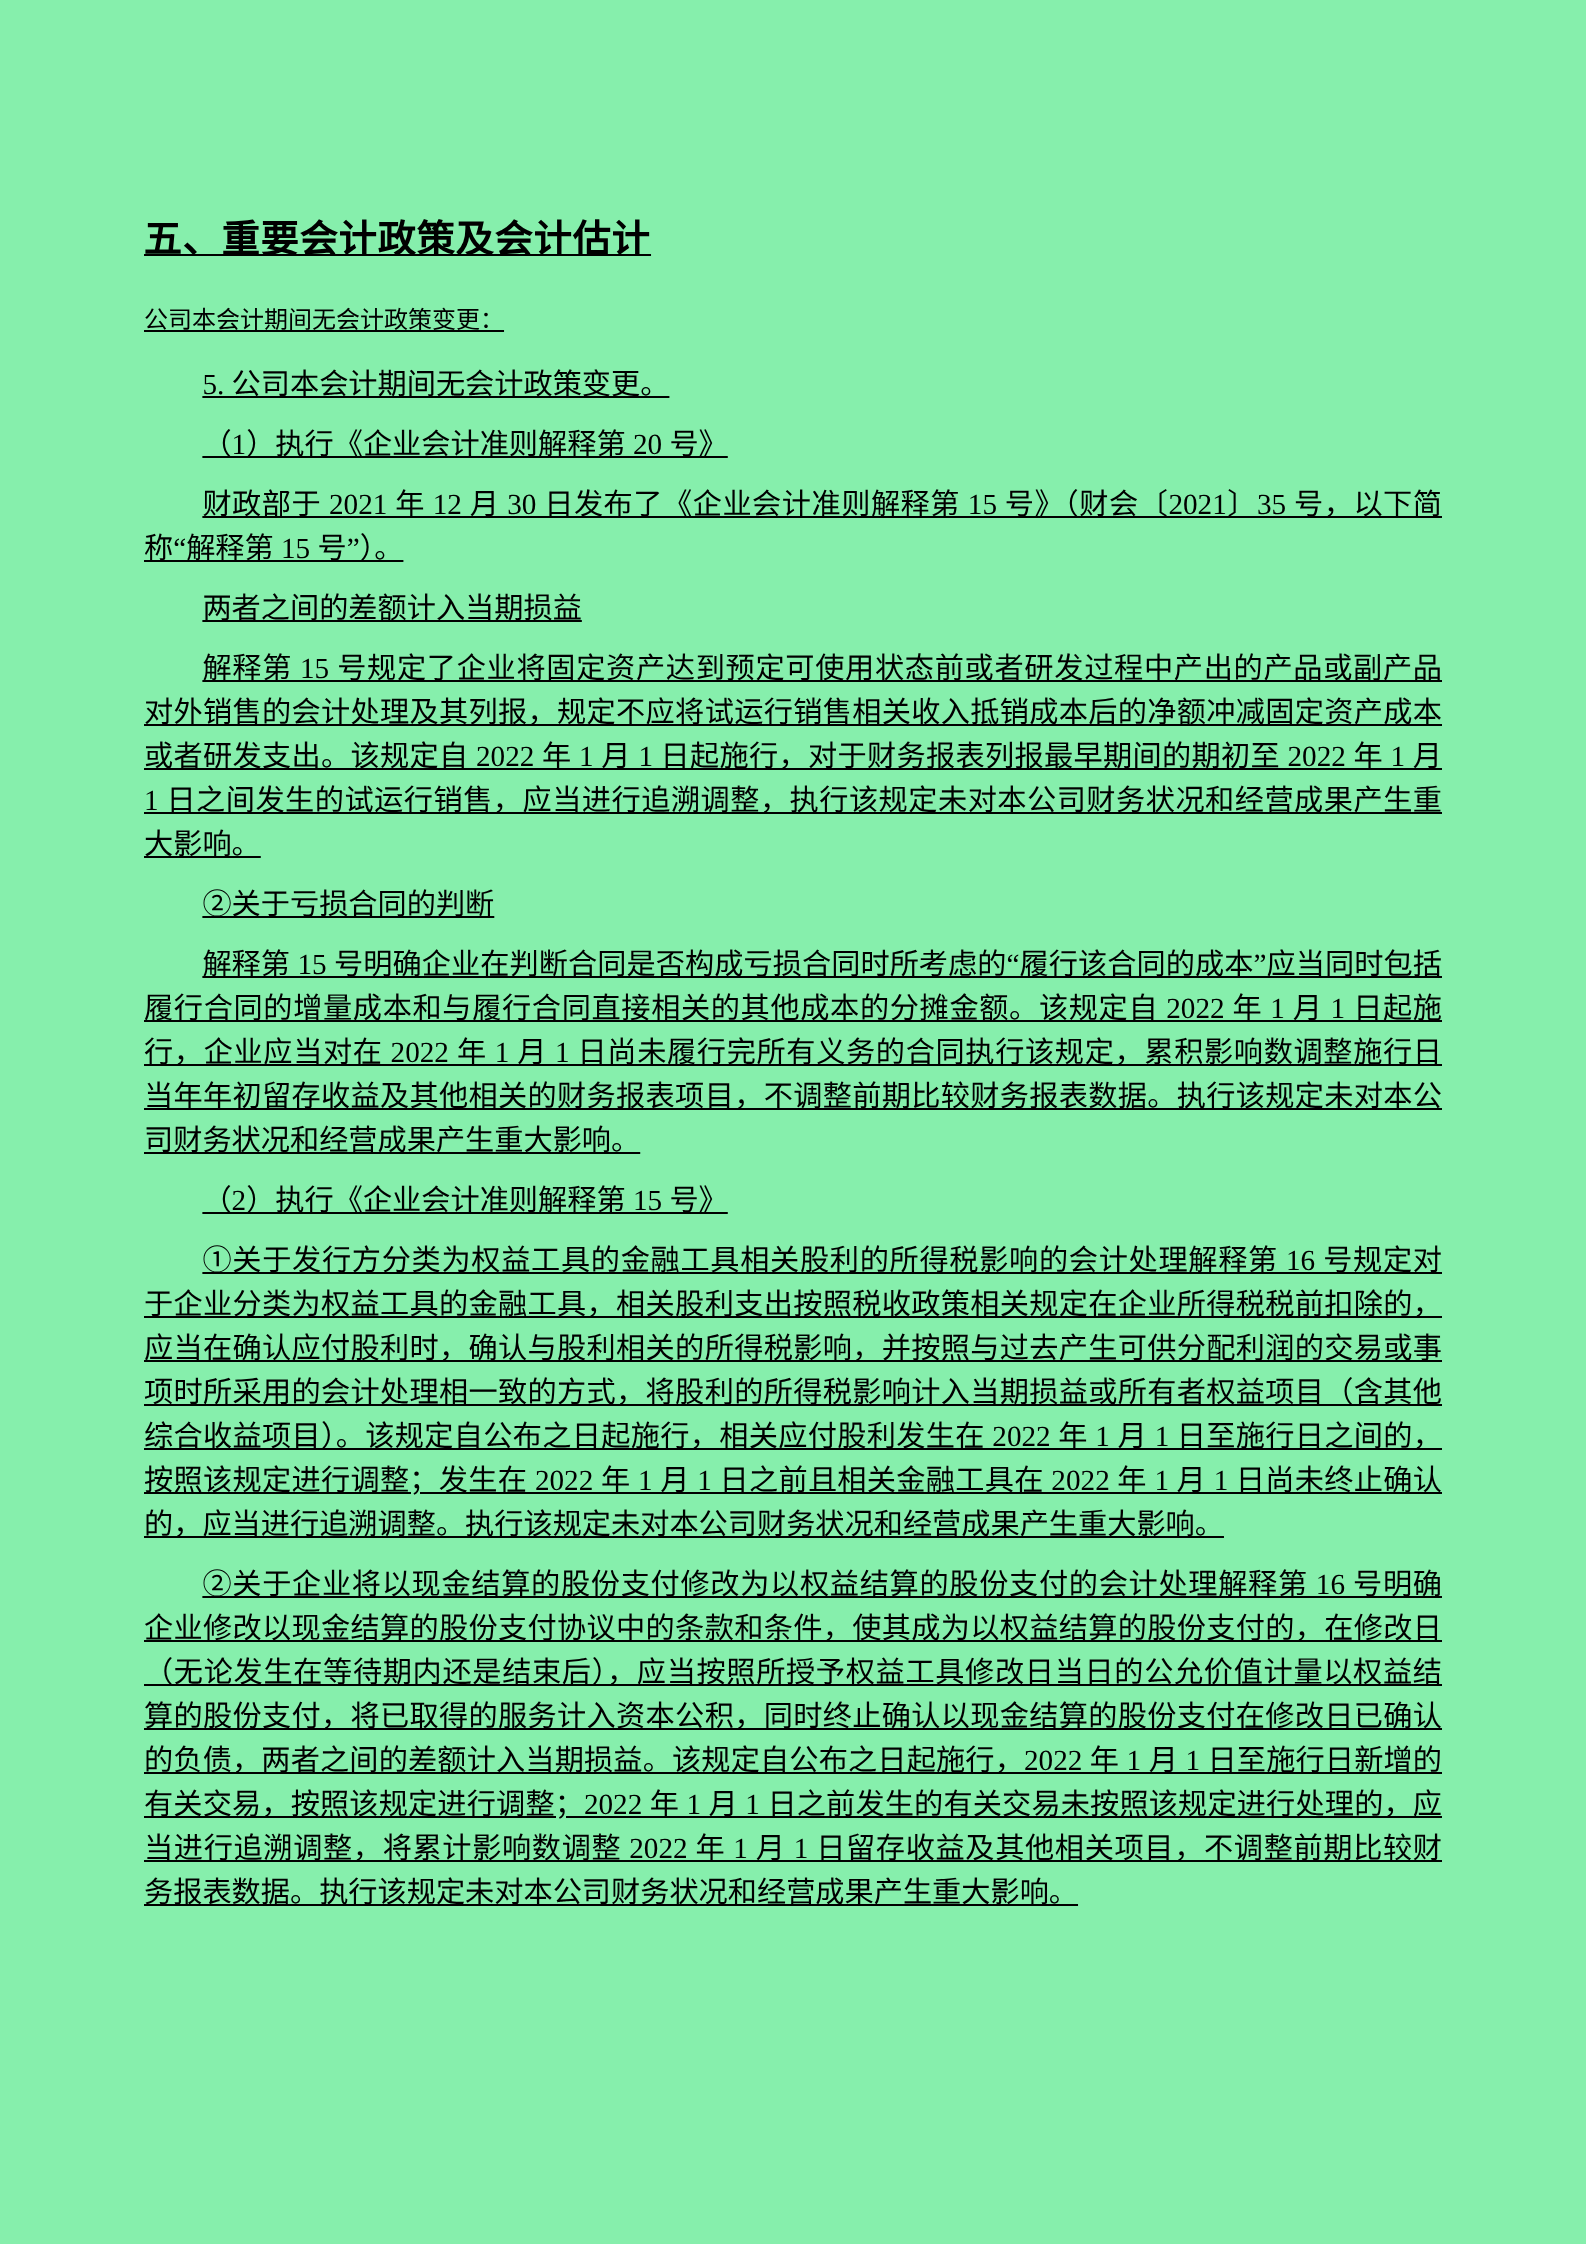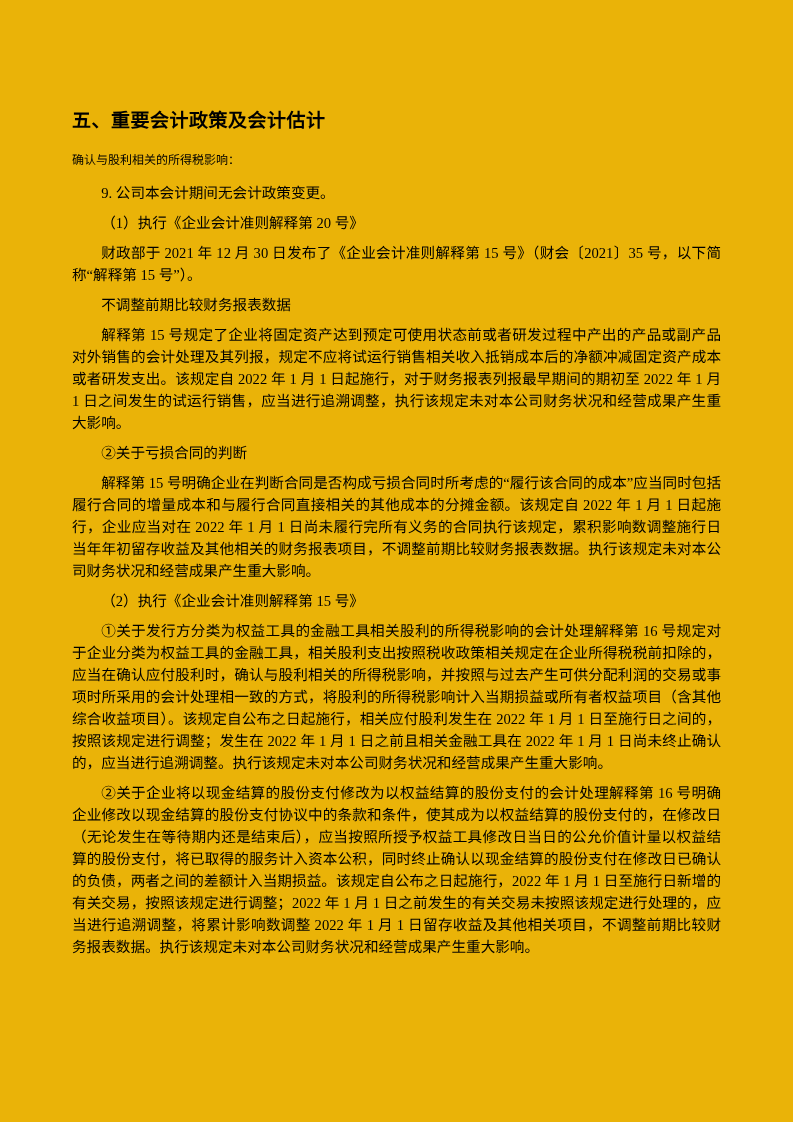--- a/index.html
+++ b/index.html
@@ -39,30 +39,30 @@
     line-height: 22px;
     margin: 0 0 8px 0;
     text-indent: 2em;
     text-align: justify;
     word-break: break-all;
   }
 </style>
 </head>
 <body>
 
-<div class="page" style="background: #eab308; color: rgb(0, 0, 0);">
+<div class="page" style="background: #86efac; color: rgb(0, 0, 0); text-decoration: underline;">
   <h1 class="title">五、重要会计政策及会计估计</h1>
 
-  <p class="note">确认与股利相关的所得税影响：</p>
+  <p class="note">公司本会计期间无会计政策变更：</p>
 
   <main class="doc-body" id="paragraphs">
-      <p class="para">9. 公司本会计期间无会计政策变更。</p>
+      <p class="para">5. 公司本会计期间无会计政策变更。</p>
       <p class="para">（1）执行《企业会计准则解释第 20 号》</p>
       <p class="para">财政部于 2021 年 12 月 30 日发布了《企业会计准则解释第 15 号》（财会〔2021〕35 号，以下简称“解释第 15 号”）。</p>
-      <p class="para">不调整前期比较财务报表数据</p>
+      <p class="para">两者之间的差额计入当期损益</p>
       <p class="para">解释第 15 号规定了企业将固定资产达到预定可使用状态前或者研发过程中产出的产品或副产品对外销售的会计处理及其列报，规定不应将试运行销售相关收入抵销成本后的净额冲减固定资产成本或者研发支出。该规定自 2022 年 1 月 1 日起施行，对于财务报表列报最早期间的期初至 2022 年 1 月 1 日之间发生的试运行销售，应当进行追溯调整，执行该规定未对本公司财务状况和经营成果产生重大影响。</p>
       <p class="para">②关于亏损合同的判断</p>
       <p class="para">解释第 15 号明确企业在判断合同是否构成亏损合同时所考虑的“履行该合同的成本”应当同时包括履行合同的增量成本和与履行合同直接相关的其他成本的分摊金额。该规定自 2022 年 1 月 1 日起施行，企业应当对在 2022 年 1 月 1 日尚未履行完所有义务的合同执行该规定，累积影响数调整施行日当年年初留存收益及其他相关的财务报表项目，不调整前期比较财务报表数据。执行该规定未对本公司财务状况和经营成果产生重大影响。</p>
       <p class="para">（2）执行《企业会计准则解释第 15 号》</p>
       <p class="para">①关于发行方分类为权益工具的金融工具相关股利的所得税影响的会计处理解释第 16 号规定对于企业分类为权益工具的金融工具，相关股利支出按照税收政策相关规定在企业所得税税前扣除的，应当在确认应付股利时，确认与股利相关的所得税影响，并按照与过去产生可供分配利润的交易或事项时所采用的会计处理相一致的方式，将股利的所得税影响计入当期损益或所有者权益项目（含其他综合收益项目）。该规定自公布之日起施行，相关应付股利发生在 2022 年 1 月 1 日至施行日之间的，按照该规定进行调整；发生在 2022 年 1 月 1 日之前且相关金融工具在 2022 年 1 月 1 日尚未终止确认的，应当进行追溯调整。执行该规定未对本公司财务状况和经营成果产生重大影响。</p>
       <p class="para">②关于企业将以现金结算的股份支付修改为以权益结算的股份支付的会计处理解释第 16 号明确企业修改以现金结算的股份支付协议中的条款和条件，使其成为以权益结算的股份支付的，在修改日（无论发生在等待期内还是结束后），应当按照所授予权益工具修改日当日的公允价值计量以权益结算的股份支付，将已取得的服务计入资本公积，同时终止确认以现金结算的股份支付在修改日已确认的负债，两者之间的差额计入当期损益。该规定自公布之日起施行，2022 年 1 月 1 日至施行日新增的有关交易，按照该规定进行调整；2022 年 1 月 1 日之前发生的有关交易未按照该规定进行处理的，应当进行追溯调整，将累计影响数调整 2022 年 1 月 1 日留存收益及其他相关项目，不调整前期比较财务报表数据。执行该规定未对本公司财务状况和经营成果产生重大影响。</p>
     </main>
 </div>
 
 </body></html>

